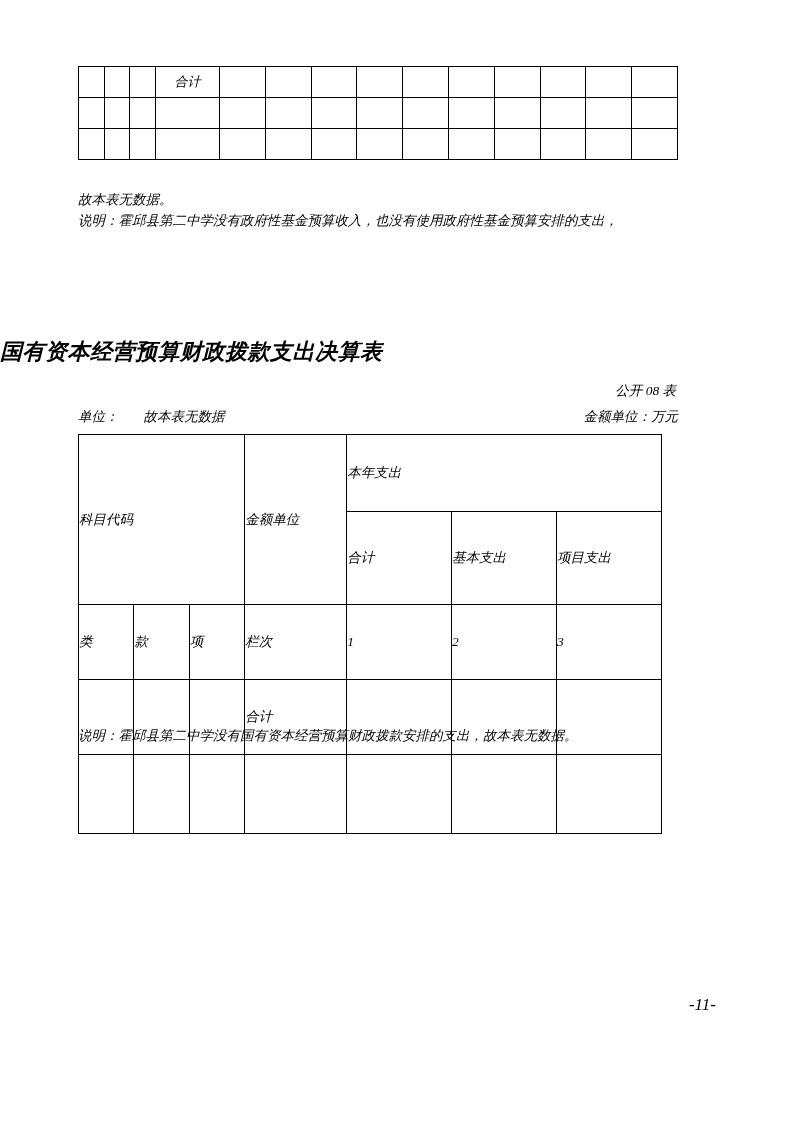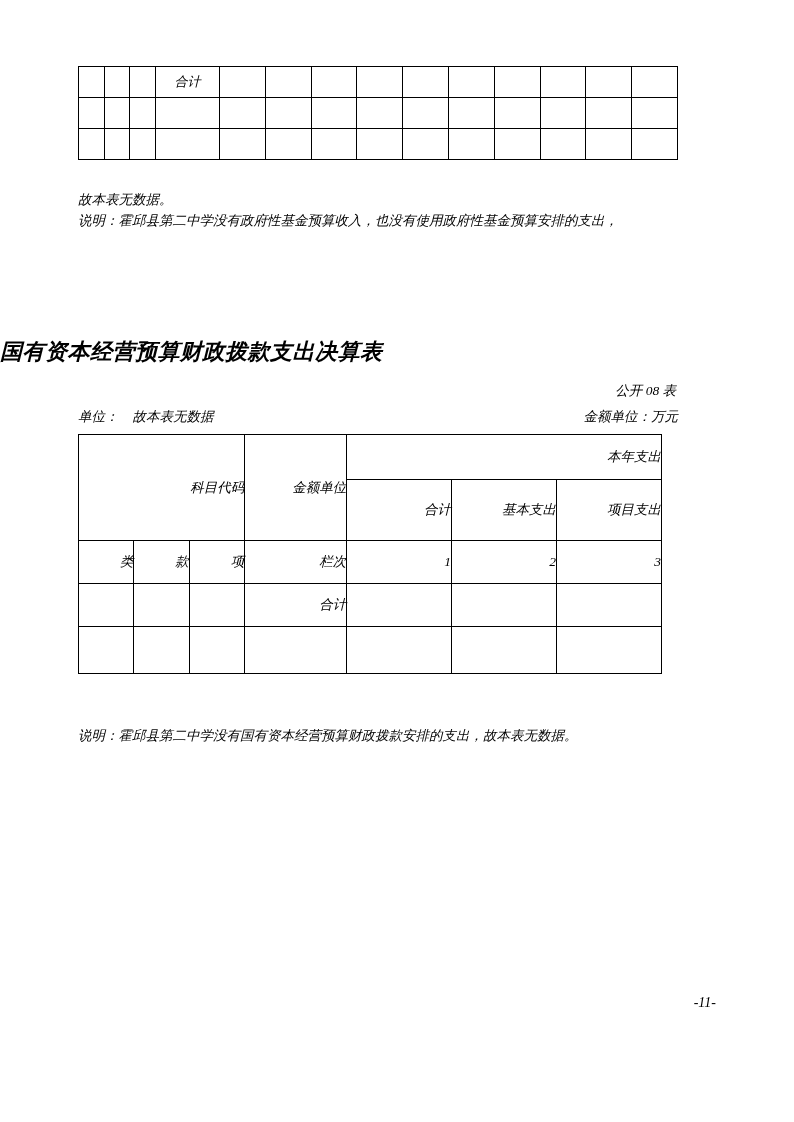--- a/index.html
+++ b/index.html
@@ -83,58 +83,58 @@
 
   .meta-row {
     position: absolute;
     left: 78px;
     top: 408px;
     width: 600px;
     display: flex;
     justify-content: space-between;
     font-size: 13.5px;
   }
-  .meta-left .unit-label { margin-right: 14px; }
+  .meta-left .unit-label { margin-right: 25px; }
 
   
   .main-table-wrap {
     position: absolute;
     left: 78px;
     top: 434px;
     width: 584px;
   }
   table.main {
     border-collapse: collapse;
     width: 100%;
     table-layout: fixed;
   }
   table.main td {
     border: 1px solid #000000;
     font-size: 13.5px;
-    text-align: right;
+    text-align: left;
     vertical-align: middle;
-    padding: 0 0;
+    padding: 16px 0;
   }
   .h-tall { height: 44px; }
   .h-mid  { height: 60px; }
   .h-row  { height: 42px; }
   .h-blank{ height: 46px; }
 
   .note-main {
     position: absolute;
     left: 78px;
     top: 726px;
     width: 620px;
   }
 
   .page-number {
     position: absolute;
     right: 78px;
     top: 995px;
-    font-size: 14px;
+    font-size: 17px;
     font-family: "Liberation Serif", "DejaVu Serif", serif;
   }
 </style>
 </head>
 <body>
 
 <div class="page">
 
   <div class="top-table-wrap">
     <table class="grid top-table">

